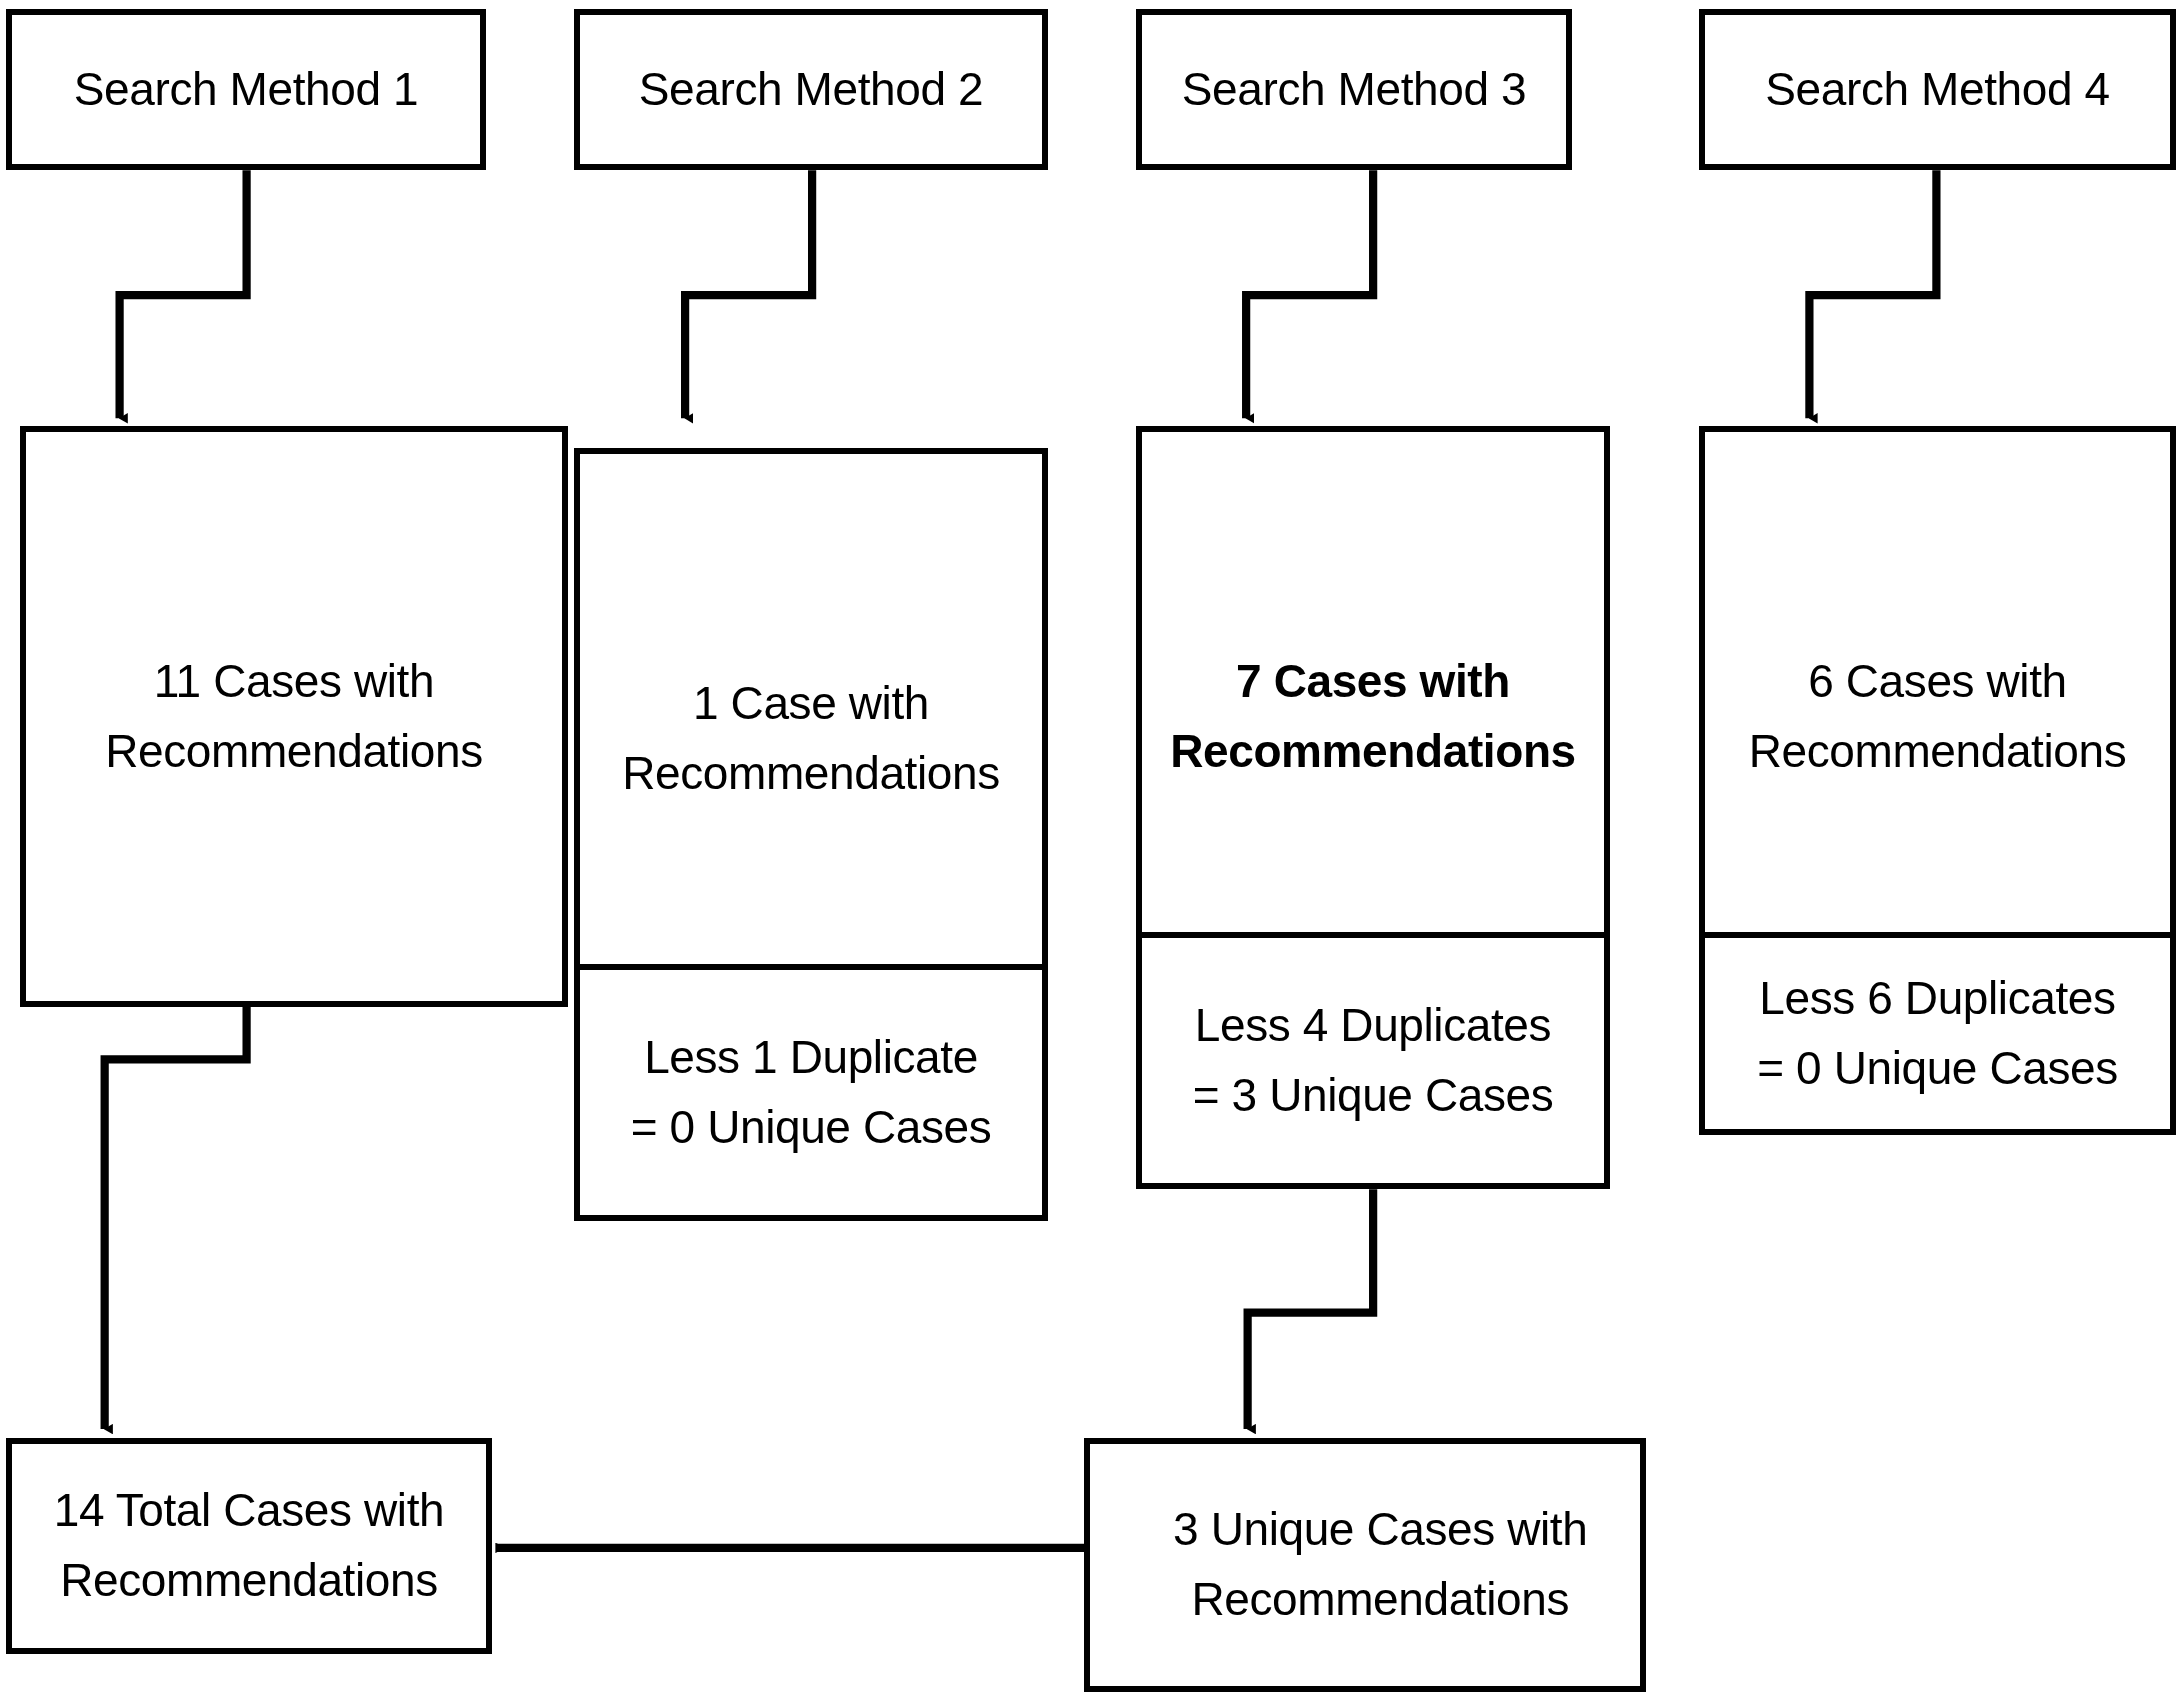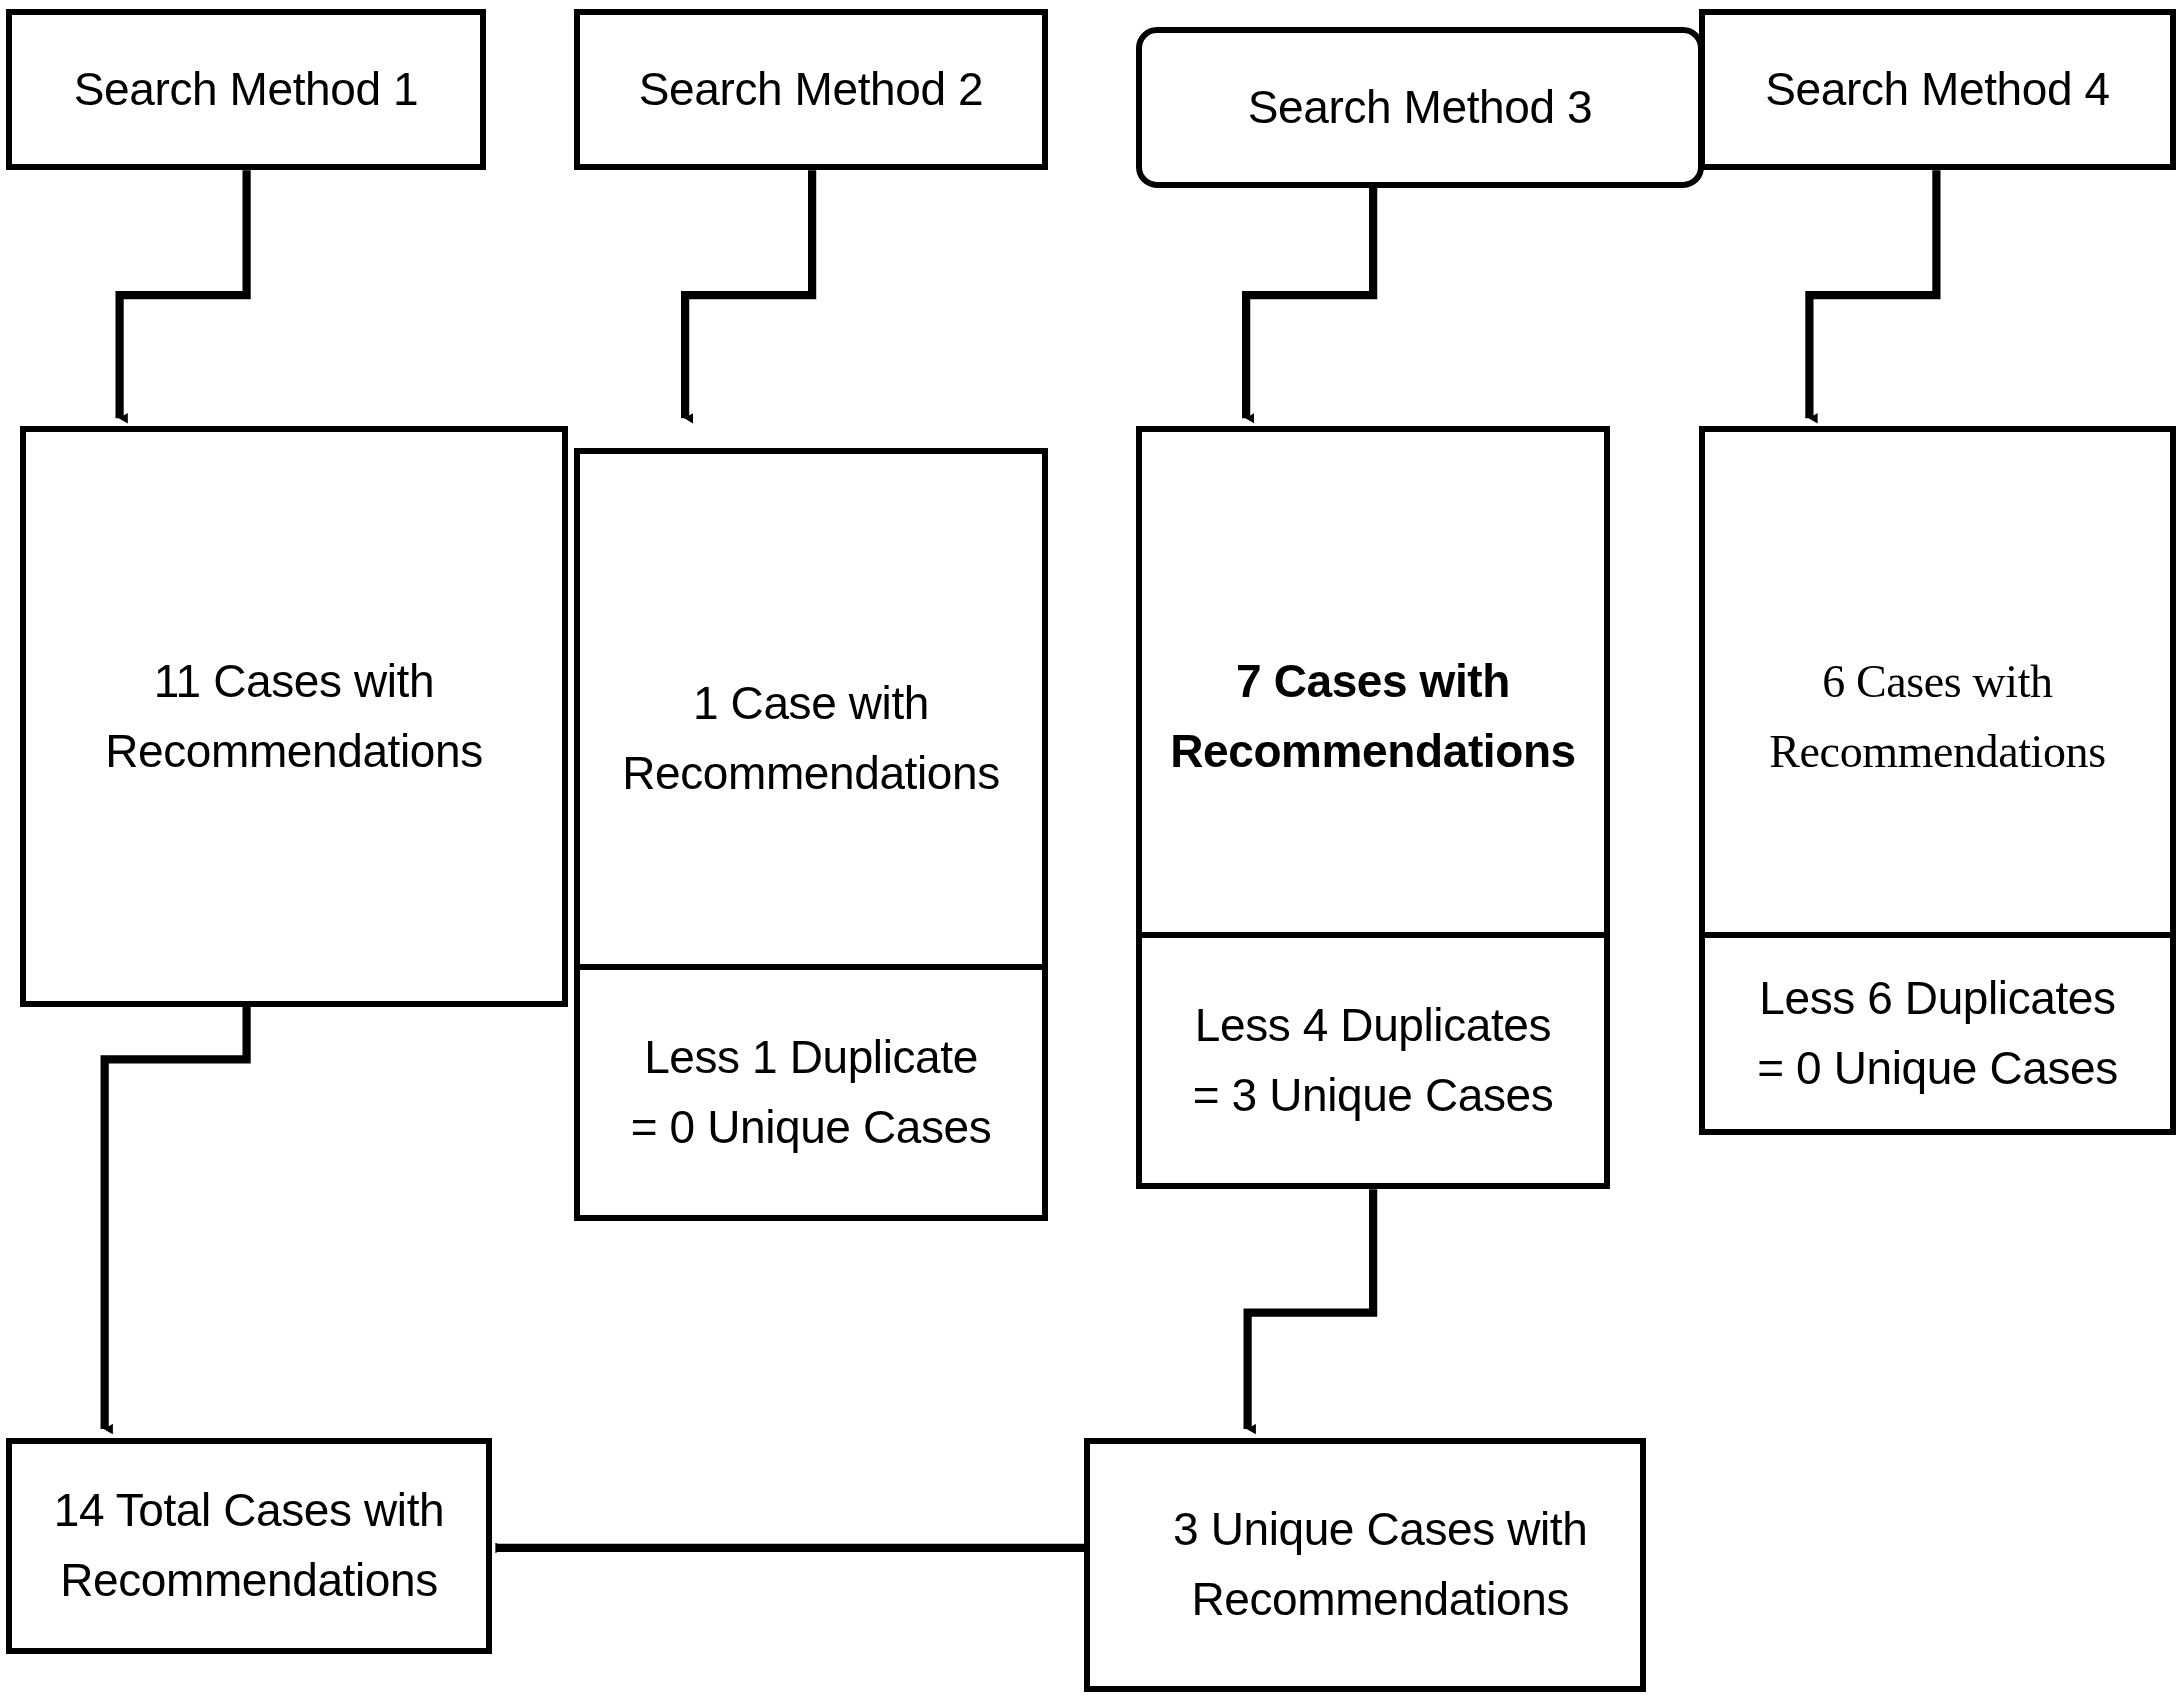--- a/index.html
+++ b/index.html
@@ -104,40 +104,40 @@
       <path d="M 1518 2072 L 664 2072" marker-end="url(#arrow-left)"></path>
     </g>
   </svg>
 
   <div class="flow-box" style="left:6px;  top:9px;  width:480px;  height:161px;">
     <span class="line">Search Method 1</span>
   </div>
   <div class="flow-box" style="left:574px; top:9px;  width:474px;  height:161px;">
     <span class="line">Search Method 2</span>
   </div>
-  <div class="flow-box" style="left:1136px;top:27px;  width:568px;  height:161px;border-radius:21px;">
+  <div class="flow-box" style="left:1136px;top:9px;  width:436px;  height:161px;">
     <span class="line">Search Method 3</span>
   </div>
   <div class="flow-box" style="left:1699px;top:9px;  width:477px;  height:161px;">
     <span class="line">Search Method 4</span>
   </div>
 
   <div class="flow-box" style="left:20px;  top:426px; width:548px; height:581px;">
     <span class="line">11 Cases with</span>
     <span class="line">Recommendations</span>
   </div>
   <div class="flow-box" style="left:574px; top:448px; width:474px; height:581px;">
     <span class="line">1 Case with</span>
     <span class="line">Recommendations</span>
   </div>
   <div class="flow-box" style="left:1136px;top:426px; width:474px; height:581px;font-weight:bold;">
     <span class="line">7 Cases with</span>
     <span class="line">Recommendations</span>
   </div>
-  <div class="flow-box" style="left:1699px;top:426px; width:477px; height:581px;font-family:Liberation Serif, serif;">
+  <div class="flow-box" style="left:1699px;top:426px; width:477px; height:581px;">
     <span class="line">6 Cases with</span>
     <span class="line">Recommendations</span>
   </div>
 
   <div class="flow-box" style="left:574px; top:964px; width:474px; height:257px;">
     <span class="line">Less 1 Duplicate</span>
     <span class="line">= 0 Unique Cases</span>
   </div>
   <div class="flow-box" style="left:1136px;top:932px; width:474px; height:257px;">
     <span class="line">Less 4 Duplicates</span>

